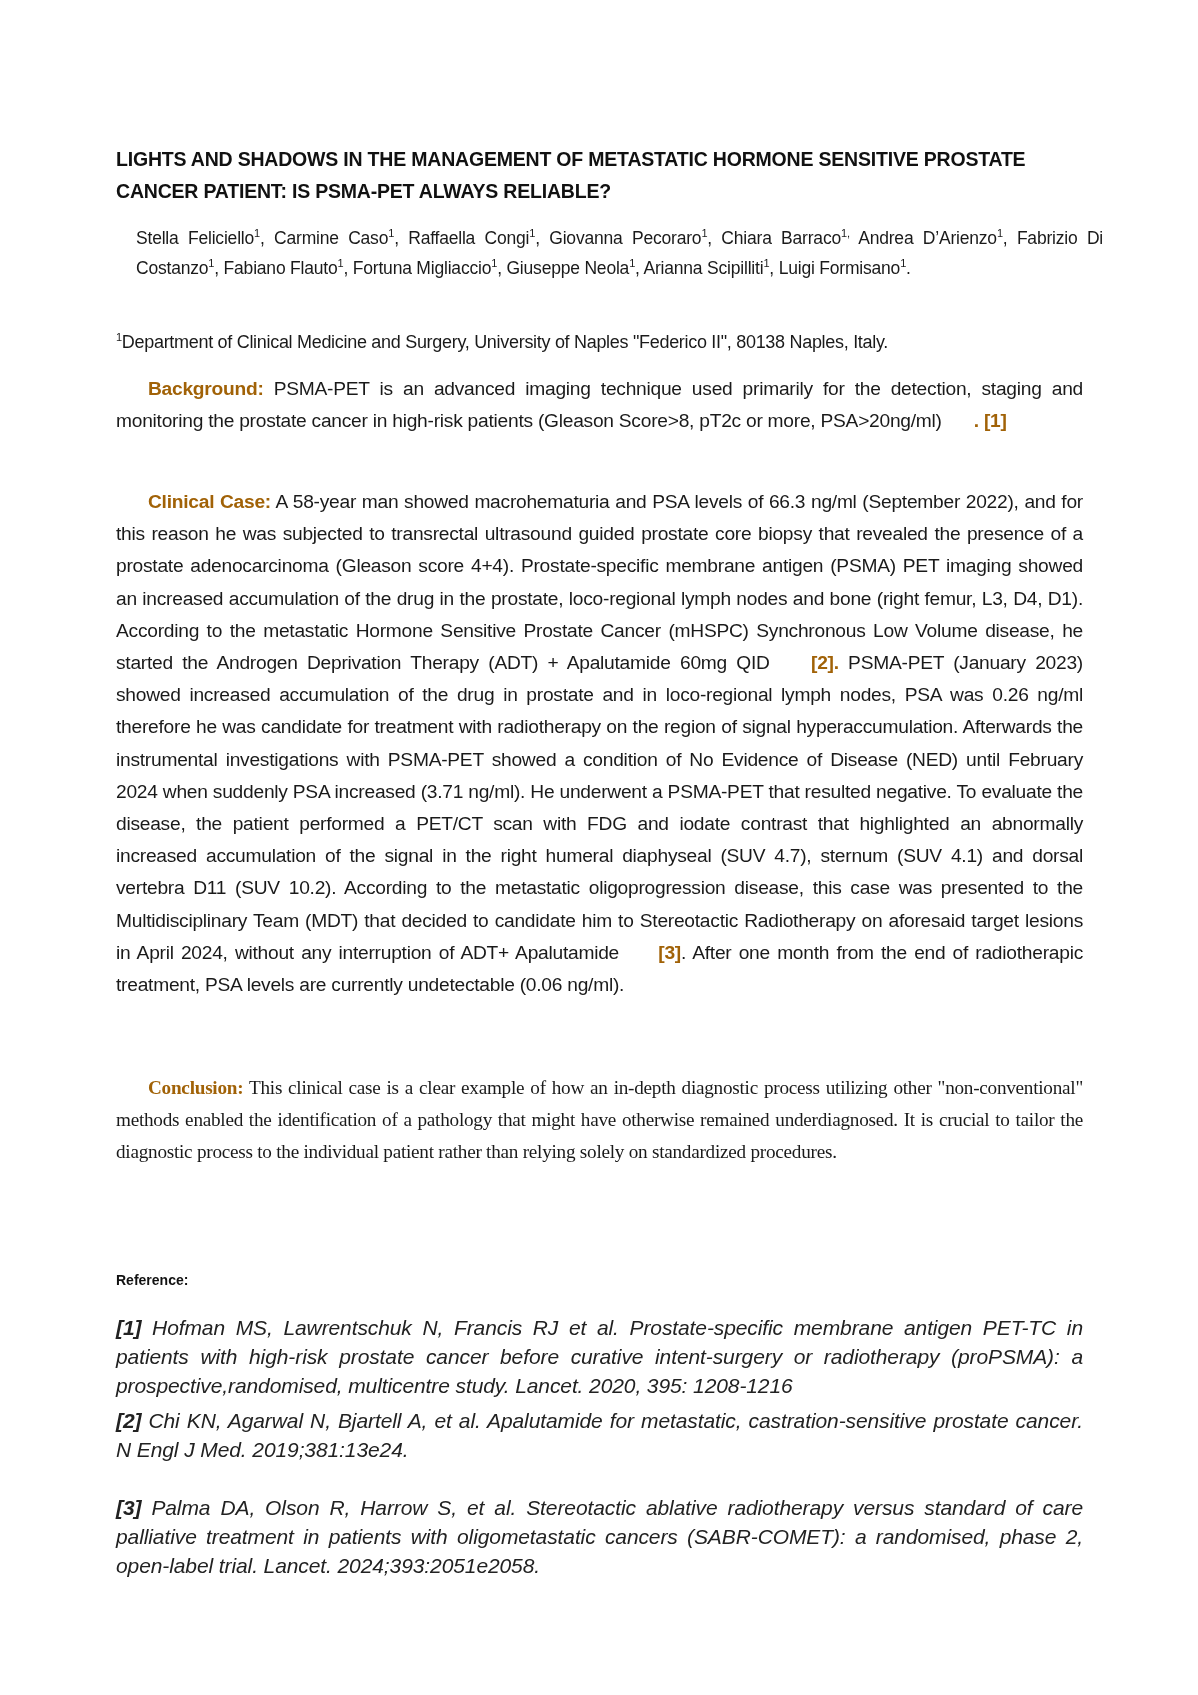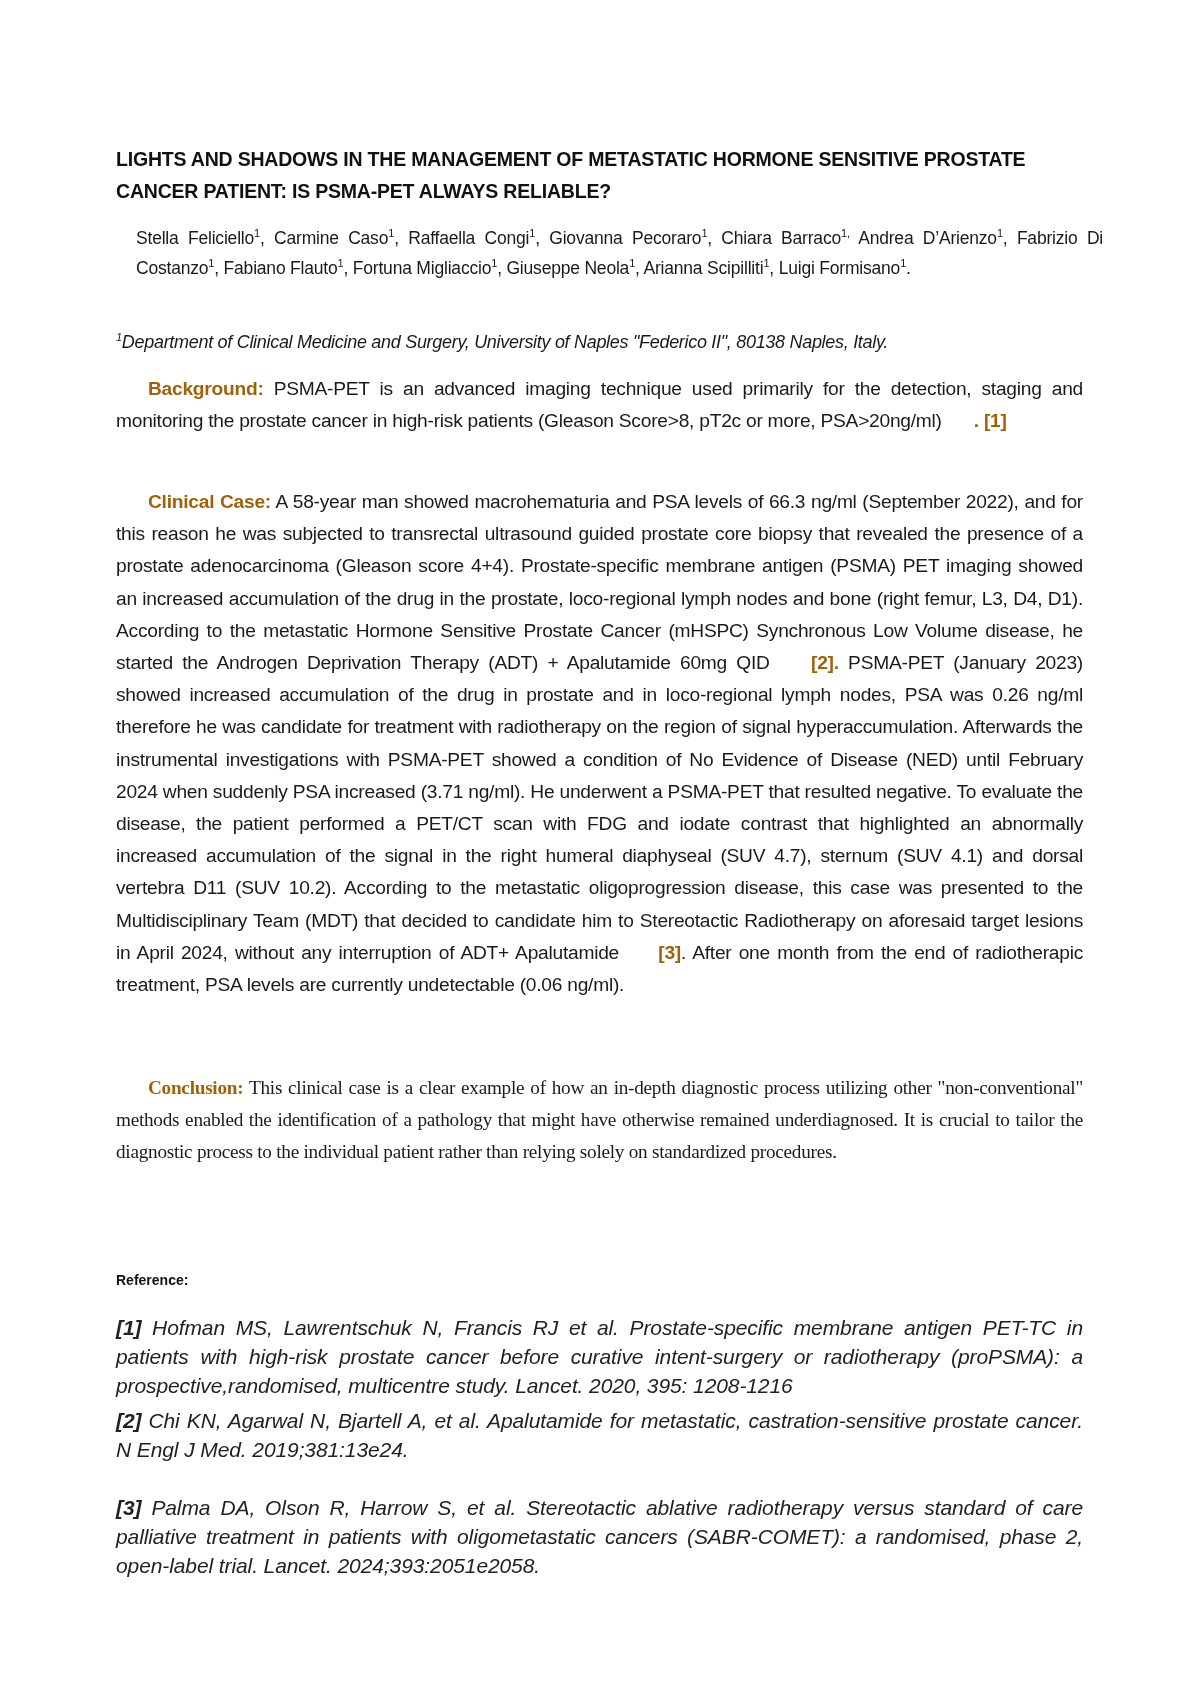--- a/index.html
+++ b/index.html
@@ -14,21 +14,21 @@
     font-size: 19.5px; font-weight: bold; line-height: 32px;
     letter-spacing: -0.2px; color: #111;
   }
   .authors {
     position: absolute; top: 223px; left: 0; width: 967px;
     font-size: 17.5px; line-height: 30px; text-align: justify; letter-spacing: -0.2px; margin-left: 20px;
   }
   .authors sup { font-size: 11px; line-height: 0; }
   .affil {
     position: absolute; top: 327px; left: 0; width: 967px;
-    font-size: 18px; font-style: italic; line-height: 30px; letter-spacing: -0.3px;
+    font-size: 18px; line-height: 30px; letter-spacing: -0.3px;
   }
   .affil sup { font-size: 11px; line-height: 0; }
   .para {
     position: absolute; left: 0; width: 967px;
     font-size: 19.2px; line-height: 32.2px; text-align: justify; letter-spacing: -0.25px;
   }
   .para b { font-weight: bold; color: #a16207; margin-left: 32px; }
   #bg { top: 373px; }
   #cc { top: 486px; }
   #concl { top: 1072px; font-family: Liberation Serif, serif; }

